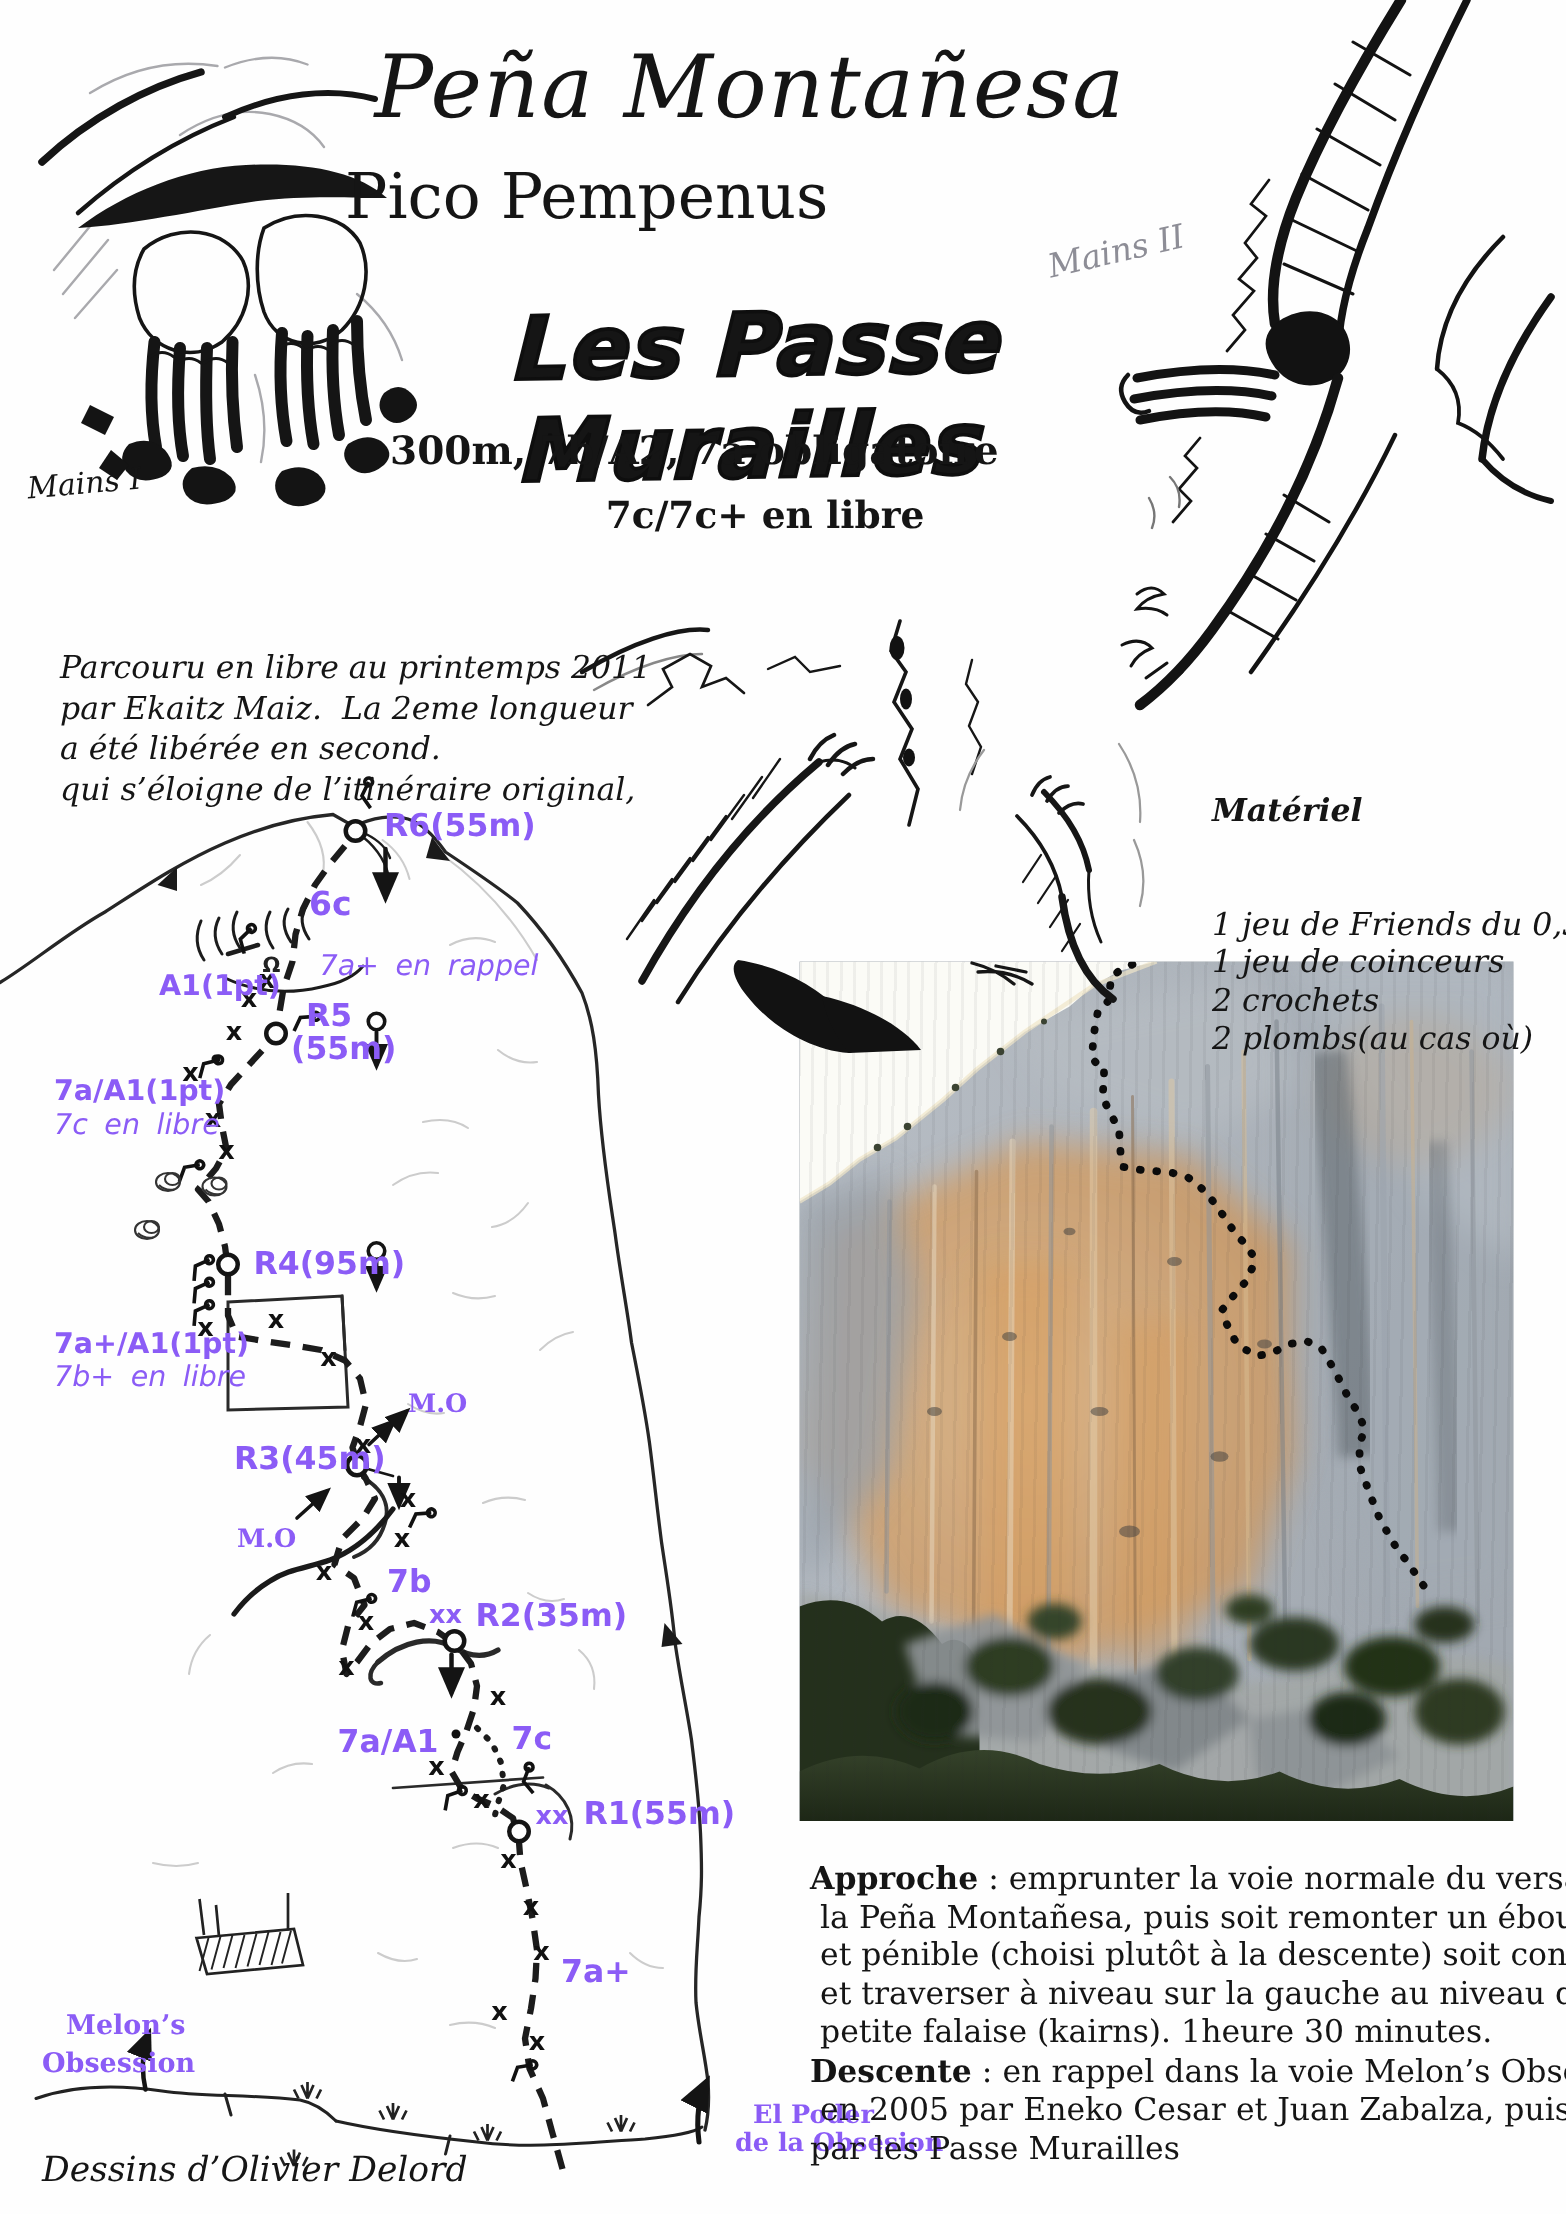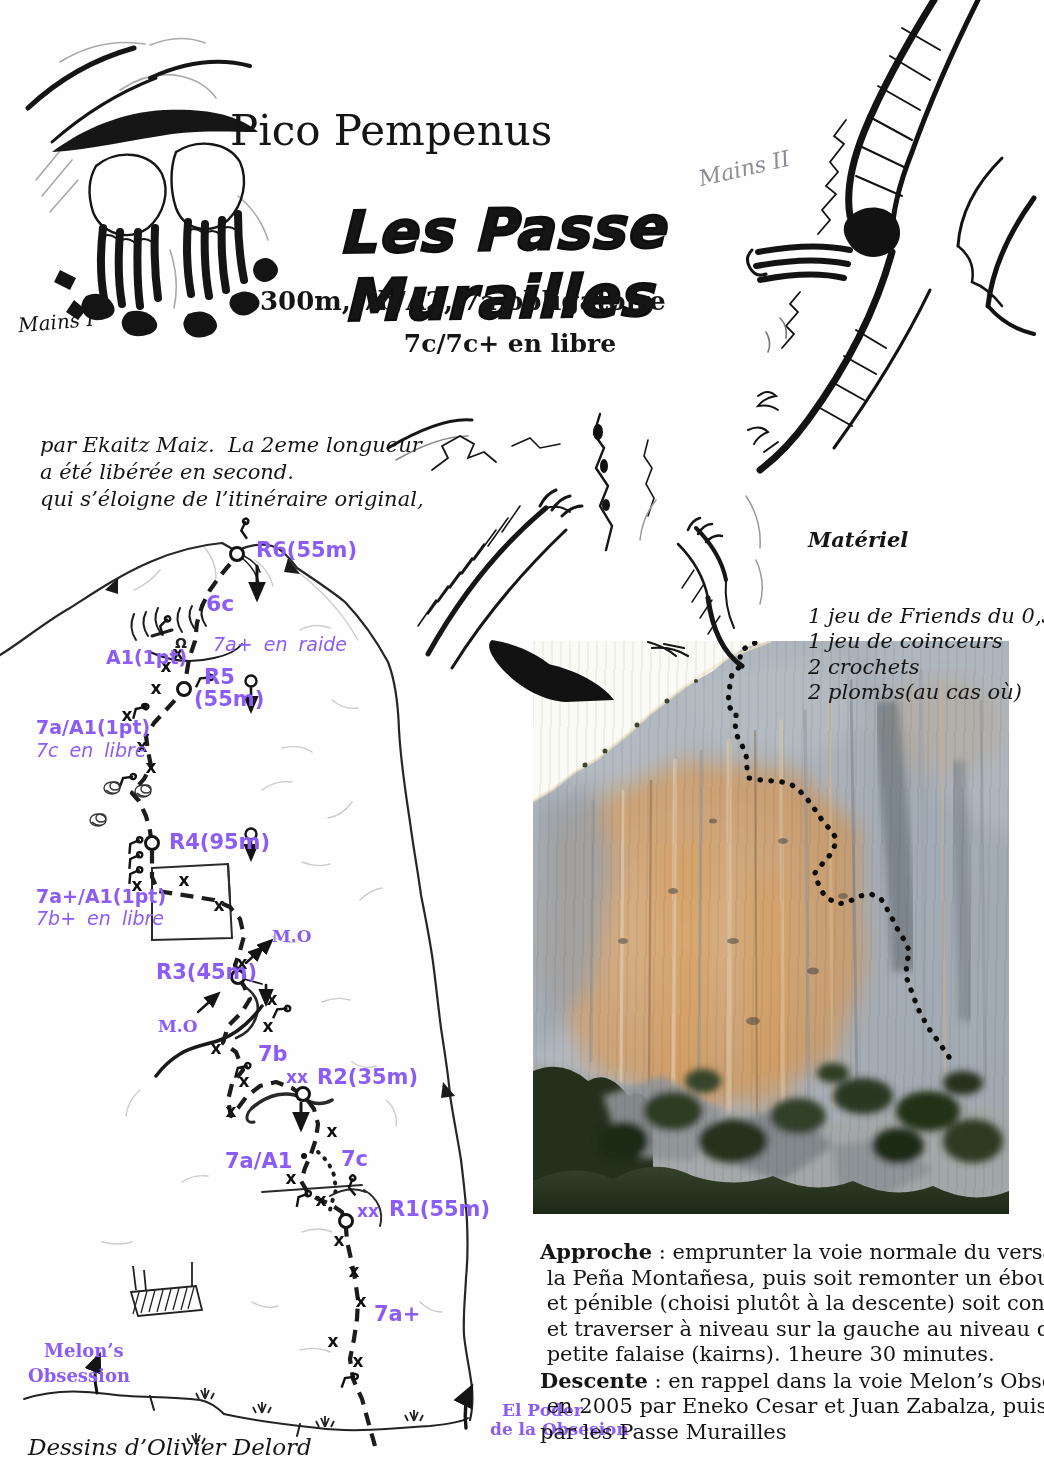--- a/index.html
+++ b/index.html
@@ -440,39 +440,40 @@
       <path d="M708,598 C712,628 722,652 742,666" stroke-width="5"></path>
       <path d="M726,580 q-2,26 8,48" stroke-width="2"></path>
       <g stroke-width="1.5">
           <path d="M694,570 l-12,18 M704,584 l-12,18 M712,600 l-12,18 M720,616 l-12,18"></path>
         </g>
       <path d="M656,500 q-14,18 -16,40 M746,496 q16,24 14,52 M756,560 q10,22 4,44" stroke-width="1.5" stroke="#999"></path>
       <path d="M648,642 q16,4 28,14 M652,648 q20,-2 36,8 M664,644 l20,4" stroke-width="2.2"></path>
     </g>
   </svg>
 
+  <div id="title" class="abs txt">Peña Montañesa</div>
   <div id="subtitle" class="abs txt">Pico Pempenus</div>
   <div id="route-name" class="abs txt">Les Passe Murailles</div>
   <div id="specs" class="abs txt">300m, 7b/A2, 7a obligatoire</div>
   <div id="free-grade" class="abs txt">7c/7c+ en libre</div>
 
   <div id="mains1" class="abs txt">Mains I</div>
   <div id="mains2" class="abs txt">Mains II</div>
 
-  <div id="free-note" class="abs txt"><div>par Ekaitz Maiz.  La 2eme longueur</div><div>a été libérée en second.</div><div>qui s’éloigne de l’itinéraire original,</div></div>
+  <div id="free-note" class="abs txt"><div>Parcouru en libre au printemps 2011</div><div>par Ekaitz Maiz.  La 2eme longueur</div><div>a été libérée en second.</div><div>qui s’éloigne de l’itinéraire original,</div></div>
 
   <div id="materiel" class="abs txt">
     <div class="mat-title">Matériel</div>
     <div id="mat-items"><div>1 jeu de Friends du 0,3 au 2</div><div>1 jeu de coinceurs</div><div>2 crochets</div><div>2 plombs(au cas où)</div></div>
   </div>
 
   <div id="topo-labels" class="abs txt" style="left:0;top:0;">
       <div class="tlabel bold" style="left: 256px; top: 538px; font-size: 21px;">R6(55m)</div>
       <div class="tlabel bold" style="left: 206px; top: 591px; font-size: 22px;">6c</div>
-      <div class="tlabel italic" style="left: 213px; top: 633px;">7a+ en raide</div>
+      <div class="tlabel italic" style="left: 213px; top: 633px;">7a+ en rappel</div>
       <div class="tlabel bold" style="left: 106px; top: 646px; font-size: 19px;">A1(1pt)</div>
       <div class="tlabel bold" style="left: 204px; top: 665px; font-size: 21px;">R5</div>
       <div class="tlabel bold" style="left: 194px; top: 687px; font-size: 21px;">(55m)</div>
       <div class="tlabel bold" style="left: 36px; top: 716px; font-size: 19px;">7a/A1(1pt)</div>
       <div class="tlabel italic" style="left: 36px; top: 739px;">7c en libre</div>
       <div class="tlabel bold" style="left: 169px; top: 830px; font-size: 21px;">R4(95m)</div>
       <div class="tlabel bold" style="left: 36px; top: 885px; font-size: 19px;">7a+/A1(1pt)</div>
       <div class="tlabel italic" style="left: 36px; top: 907px;">7b+ en libre</div>
       <div class="tlabel boldserif" style="left: 272px; top: 926px;">M.O</div>
       <div class="tlabel bold" style="left: 156px; top: 960px; font-size: 21px;">R3(45m)</div>

